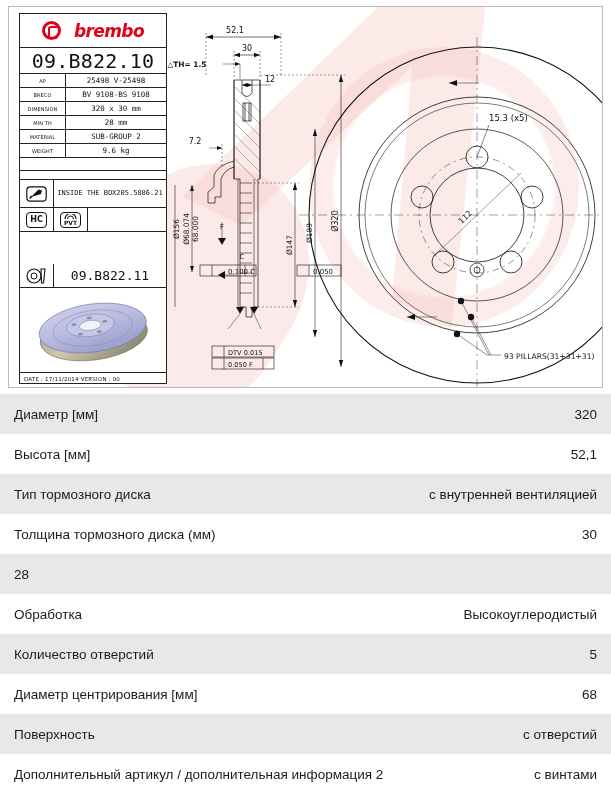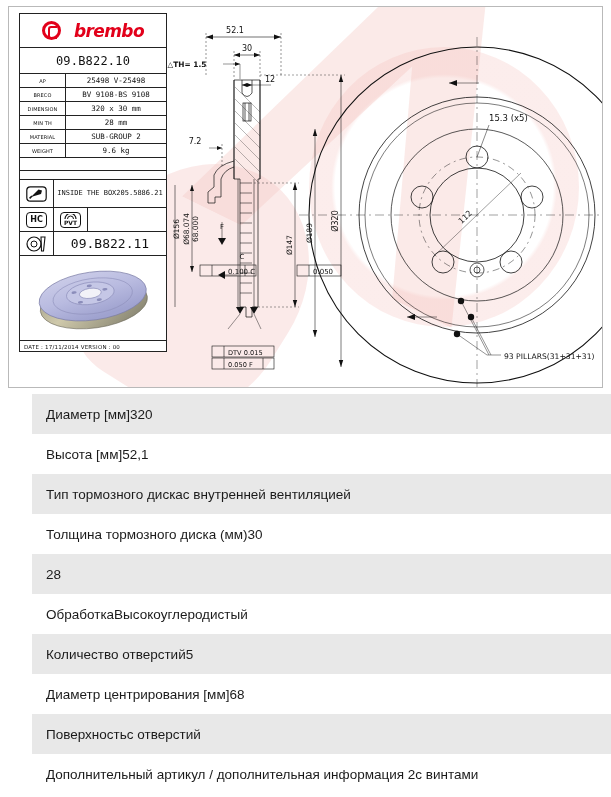--- a/index.html
+++ b/index.html
@@ -96,21 +96,21 @@
     font-size: 17px;
     letter-spacing: -.6px;
     color: #e2001a;
     font-style: italic;
   }
   .tb-code {
     height: 26px;
     border-bottom: 1px solid #222;
     display: flex; align-items: center; justify-content: center;
     font-family: "DejaVu Sans Mono", monospace;
-    font-size: 12px;
+    font-size: 20px;
     letter-spacing: .2px;
     color: #111;
   }
   .tb-row {
     display: flex;
     border-bottom: 1px solid #222;
     height: 14px;
   }
   .tb-k {
     width: 46px; flex: none;
@@ -170,20 +170,21 @@
   .tb-badge-cell {
     width: 34px; flex: none;
     border-right: 1px solid #222;
     display: flex; align-items: center; justify-content: center;
   }
   .tb-badge-cell:last-child { border-right: none; flex: 1; }
   .tb-part2 {
     display: flex;
     border-bottom: 1px solid #222;
     height: 24px;
+    margin-top: 32px;
   }
   .tb-part2-ic {
     width: 34px; flex: none;
     border-right: 1px solid #222;
     display: flex; align-items: center; justify-content: center;
   }
   .tb-part2-tx {
     flex: 1;
     display: flex; align-items: center; justify-content: center;
     font-family: "DejaVu Sans Mono", monospace;
@@ -215,23 +216,23 @@
   }
 
   
   .spec {
     width: 611px;
     border-collapse: collapse;
   }
   .spec-row {
     display: flex;
     align-items: center;
+    justify-content: space-between;
     height: 40px;
     padding: 11px 14px;
-    margin-left: 32px;
   }
   .spec-row.alt { background: #e8e8e8; }
   .spec-row.plain { background: #ffffff; }
   .spec-label {
     font-family: "Liberation Sans", sans-serif;
     font-size: 13.5px;
     color: #1b1b1b;
     white-space: nowrap;
   }
   .spec-value {

